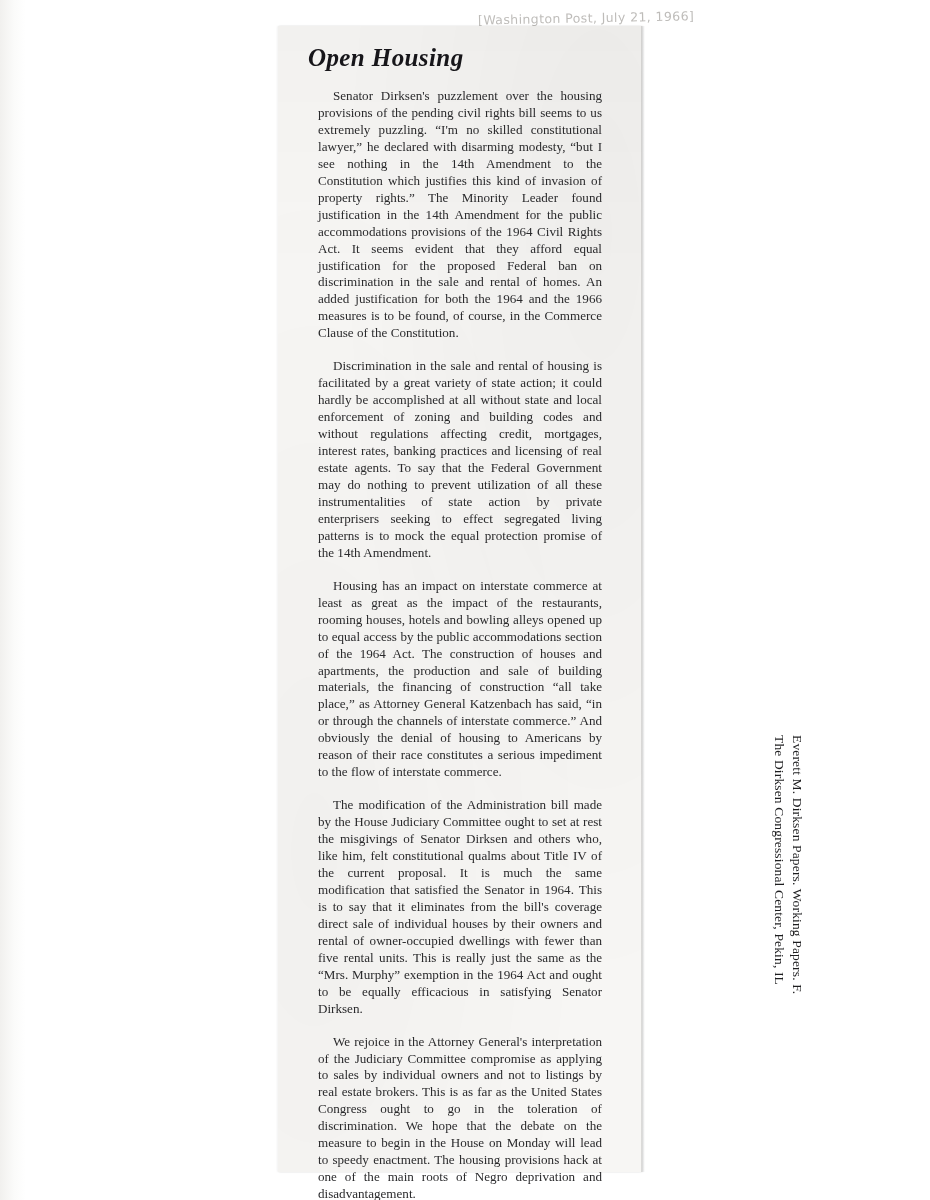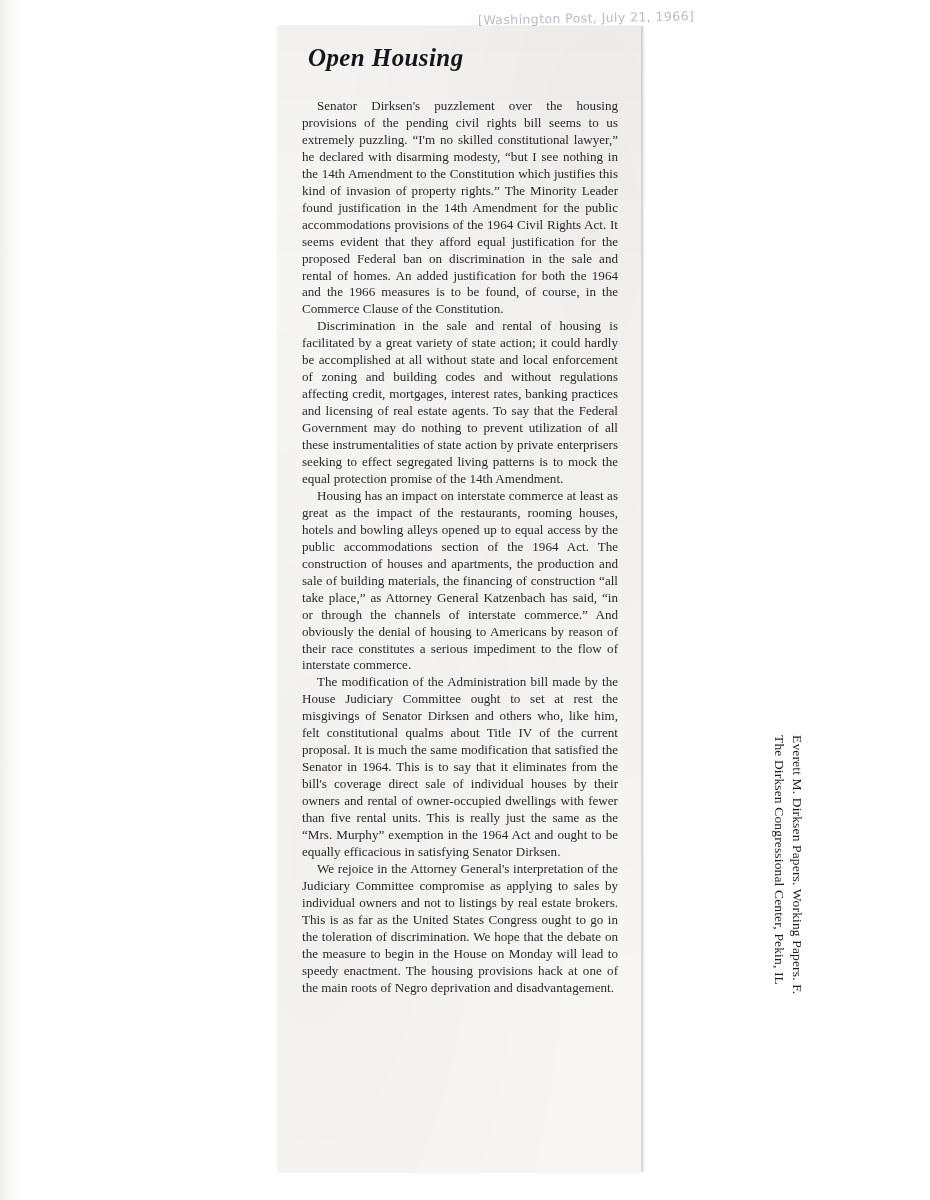--- a/index.html
+++ b/index.html
@@ -73,25 +73,25 @@
     width: 316px;
   }
 
   .headline {
     font-family: "Liberation Serif", "DejaVu Serif", serif;
     font-style: italic;
     font-weight: bold;
     font-size: 25px;
     color: #17161a;
     letter-spacing: 0.4px;
-    margin: 0 0 26px 6px;
+    margin: 0 0 3px 6px;
   }
 
   .body-text p {
-    margin: 0;
+    margin: 16px;
     font-size: 13.1px;
     line-height: 16.95px;
     color: #2a2a2c;
     text-align: justify;
     text-indent: 15px;
     word-spacing: 0.1px;
     -webkit-font-smoothing: none;
   }
   .body-text p:last-child { text-align: justify; }
 

